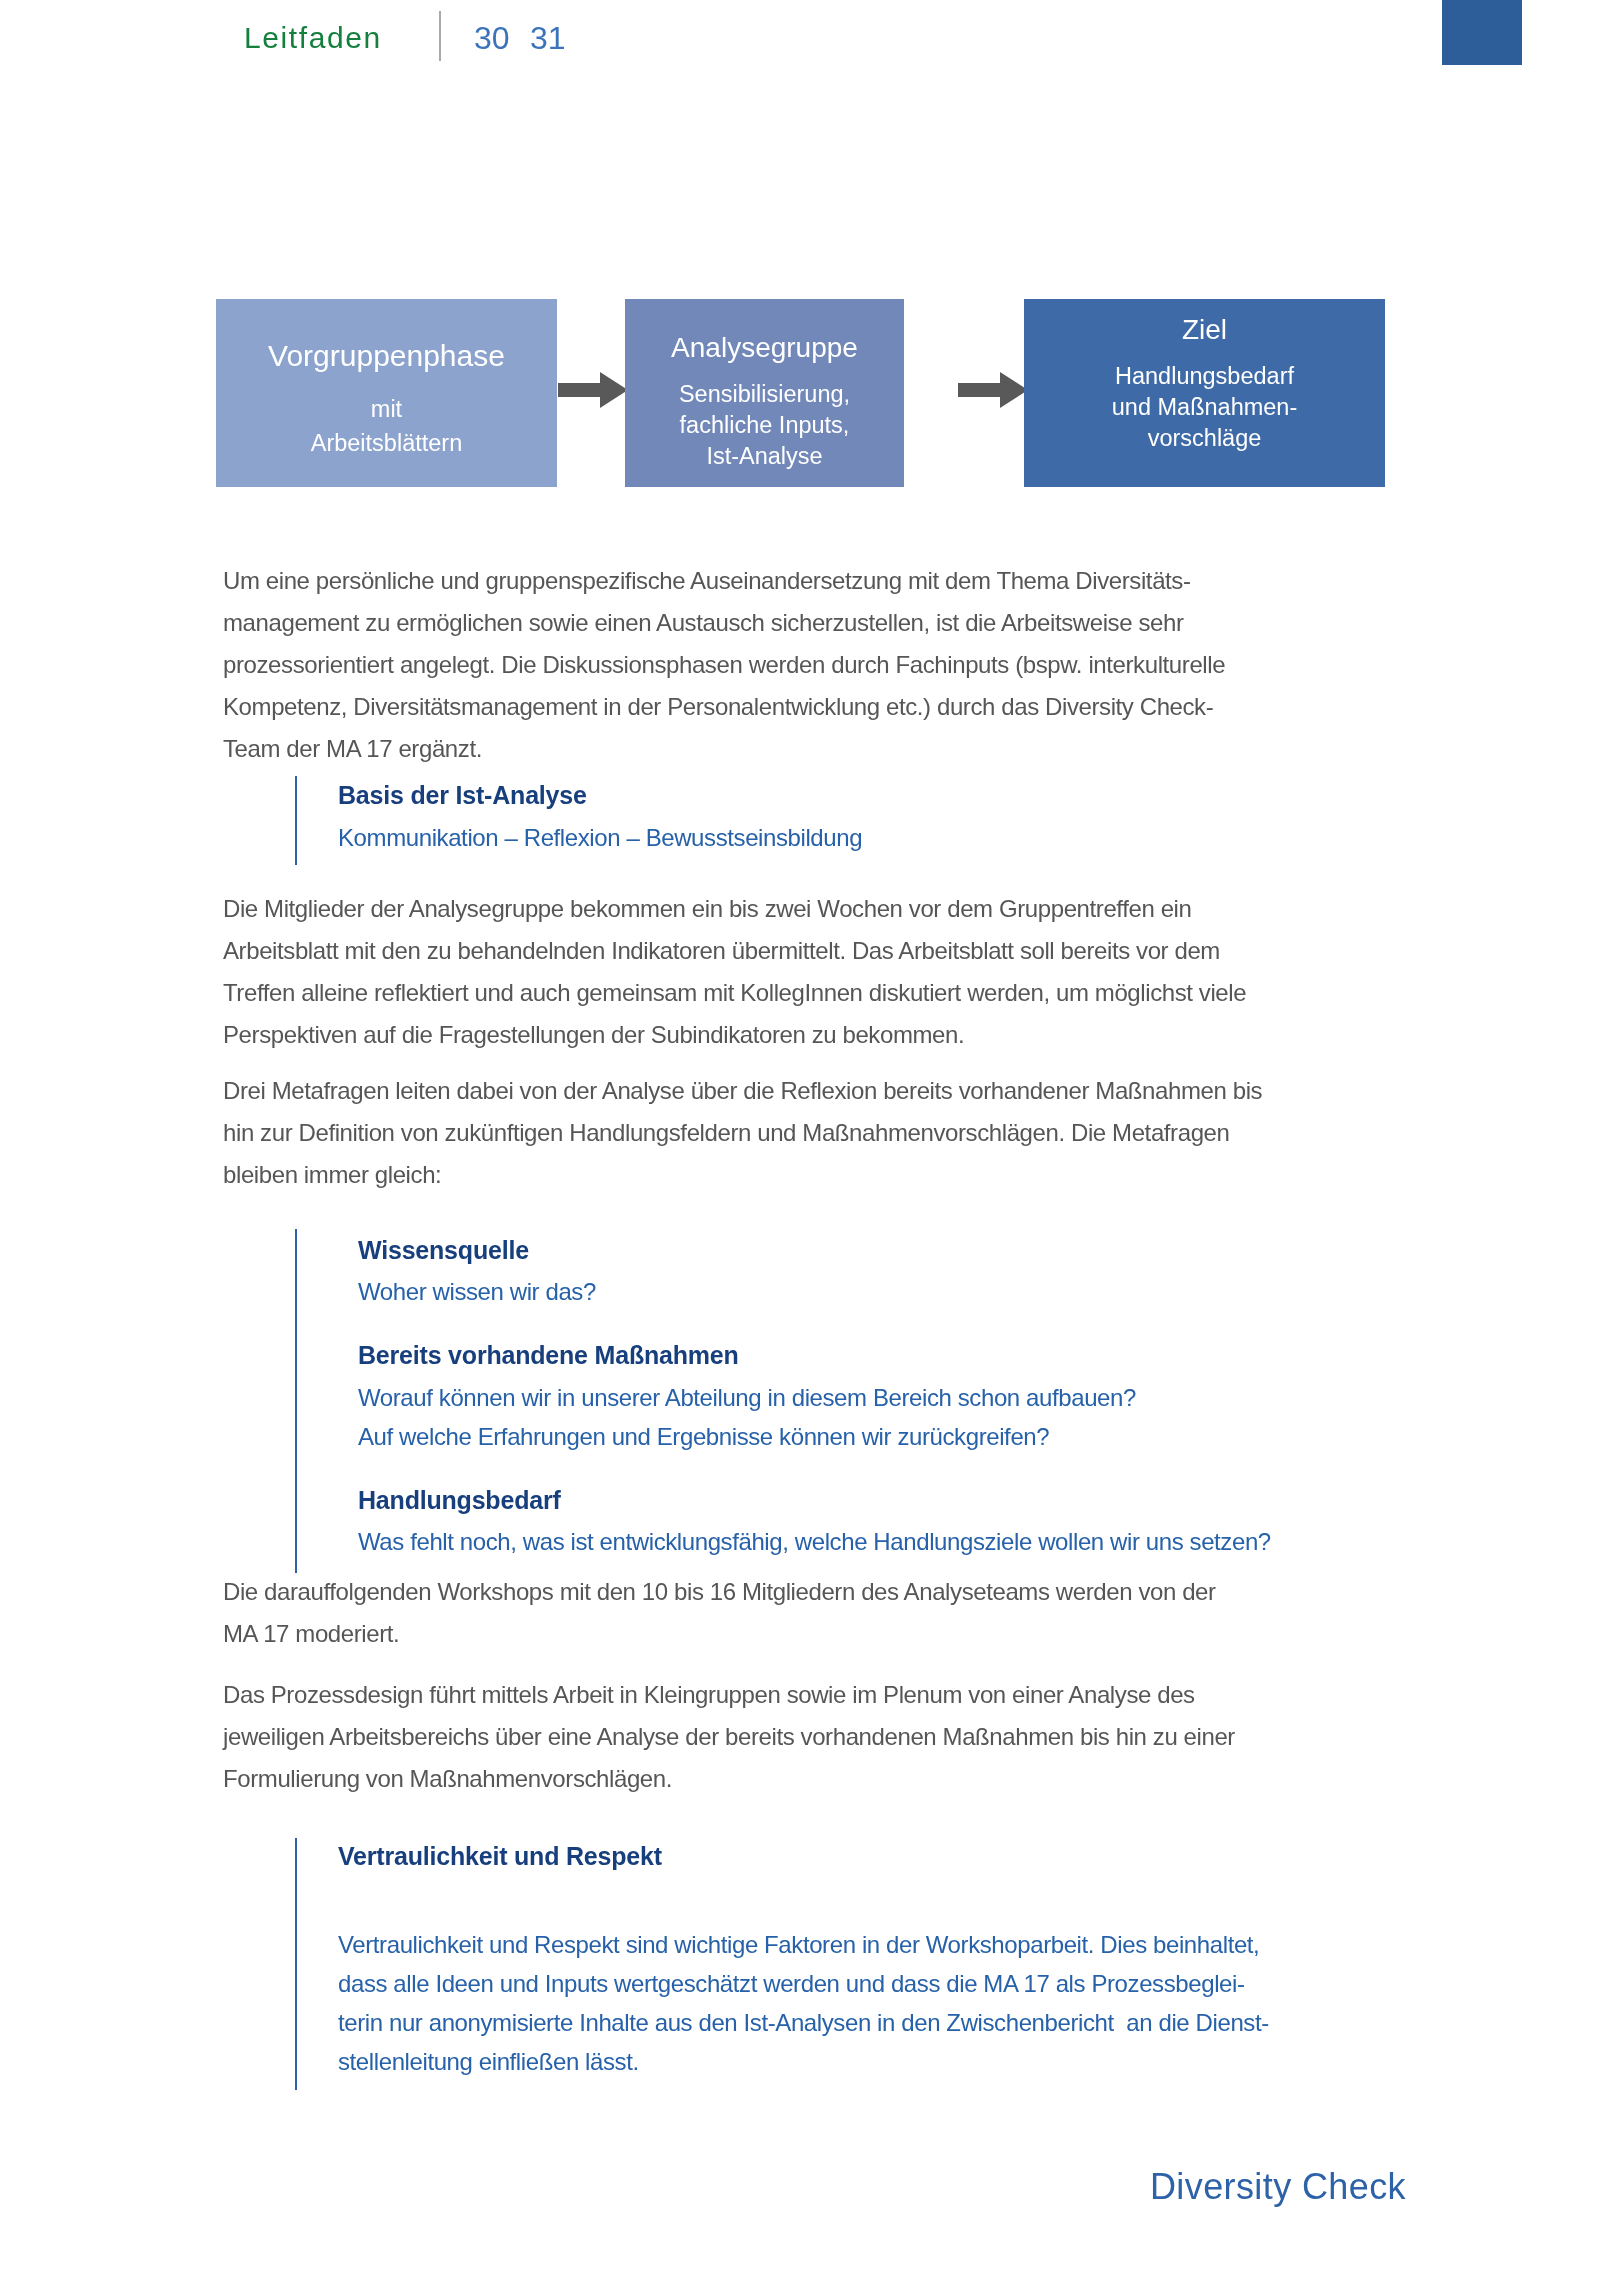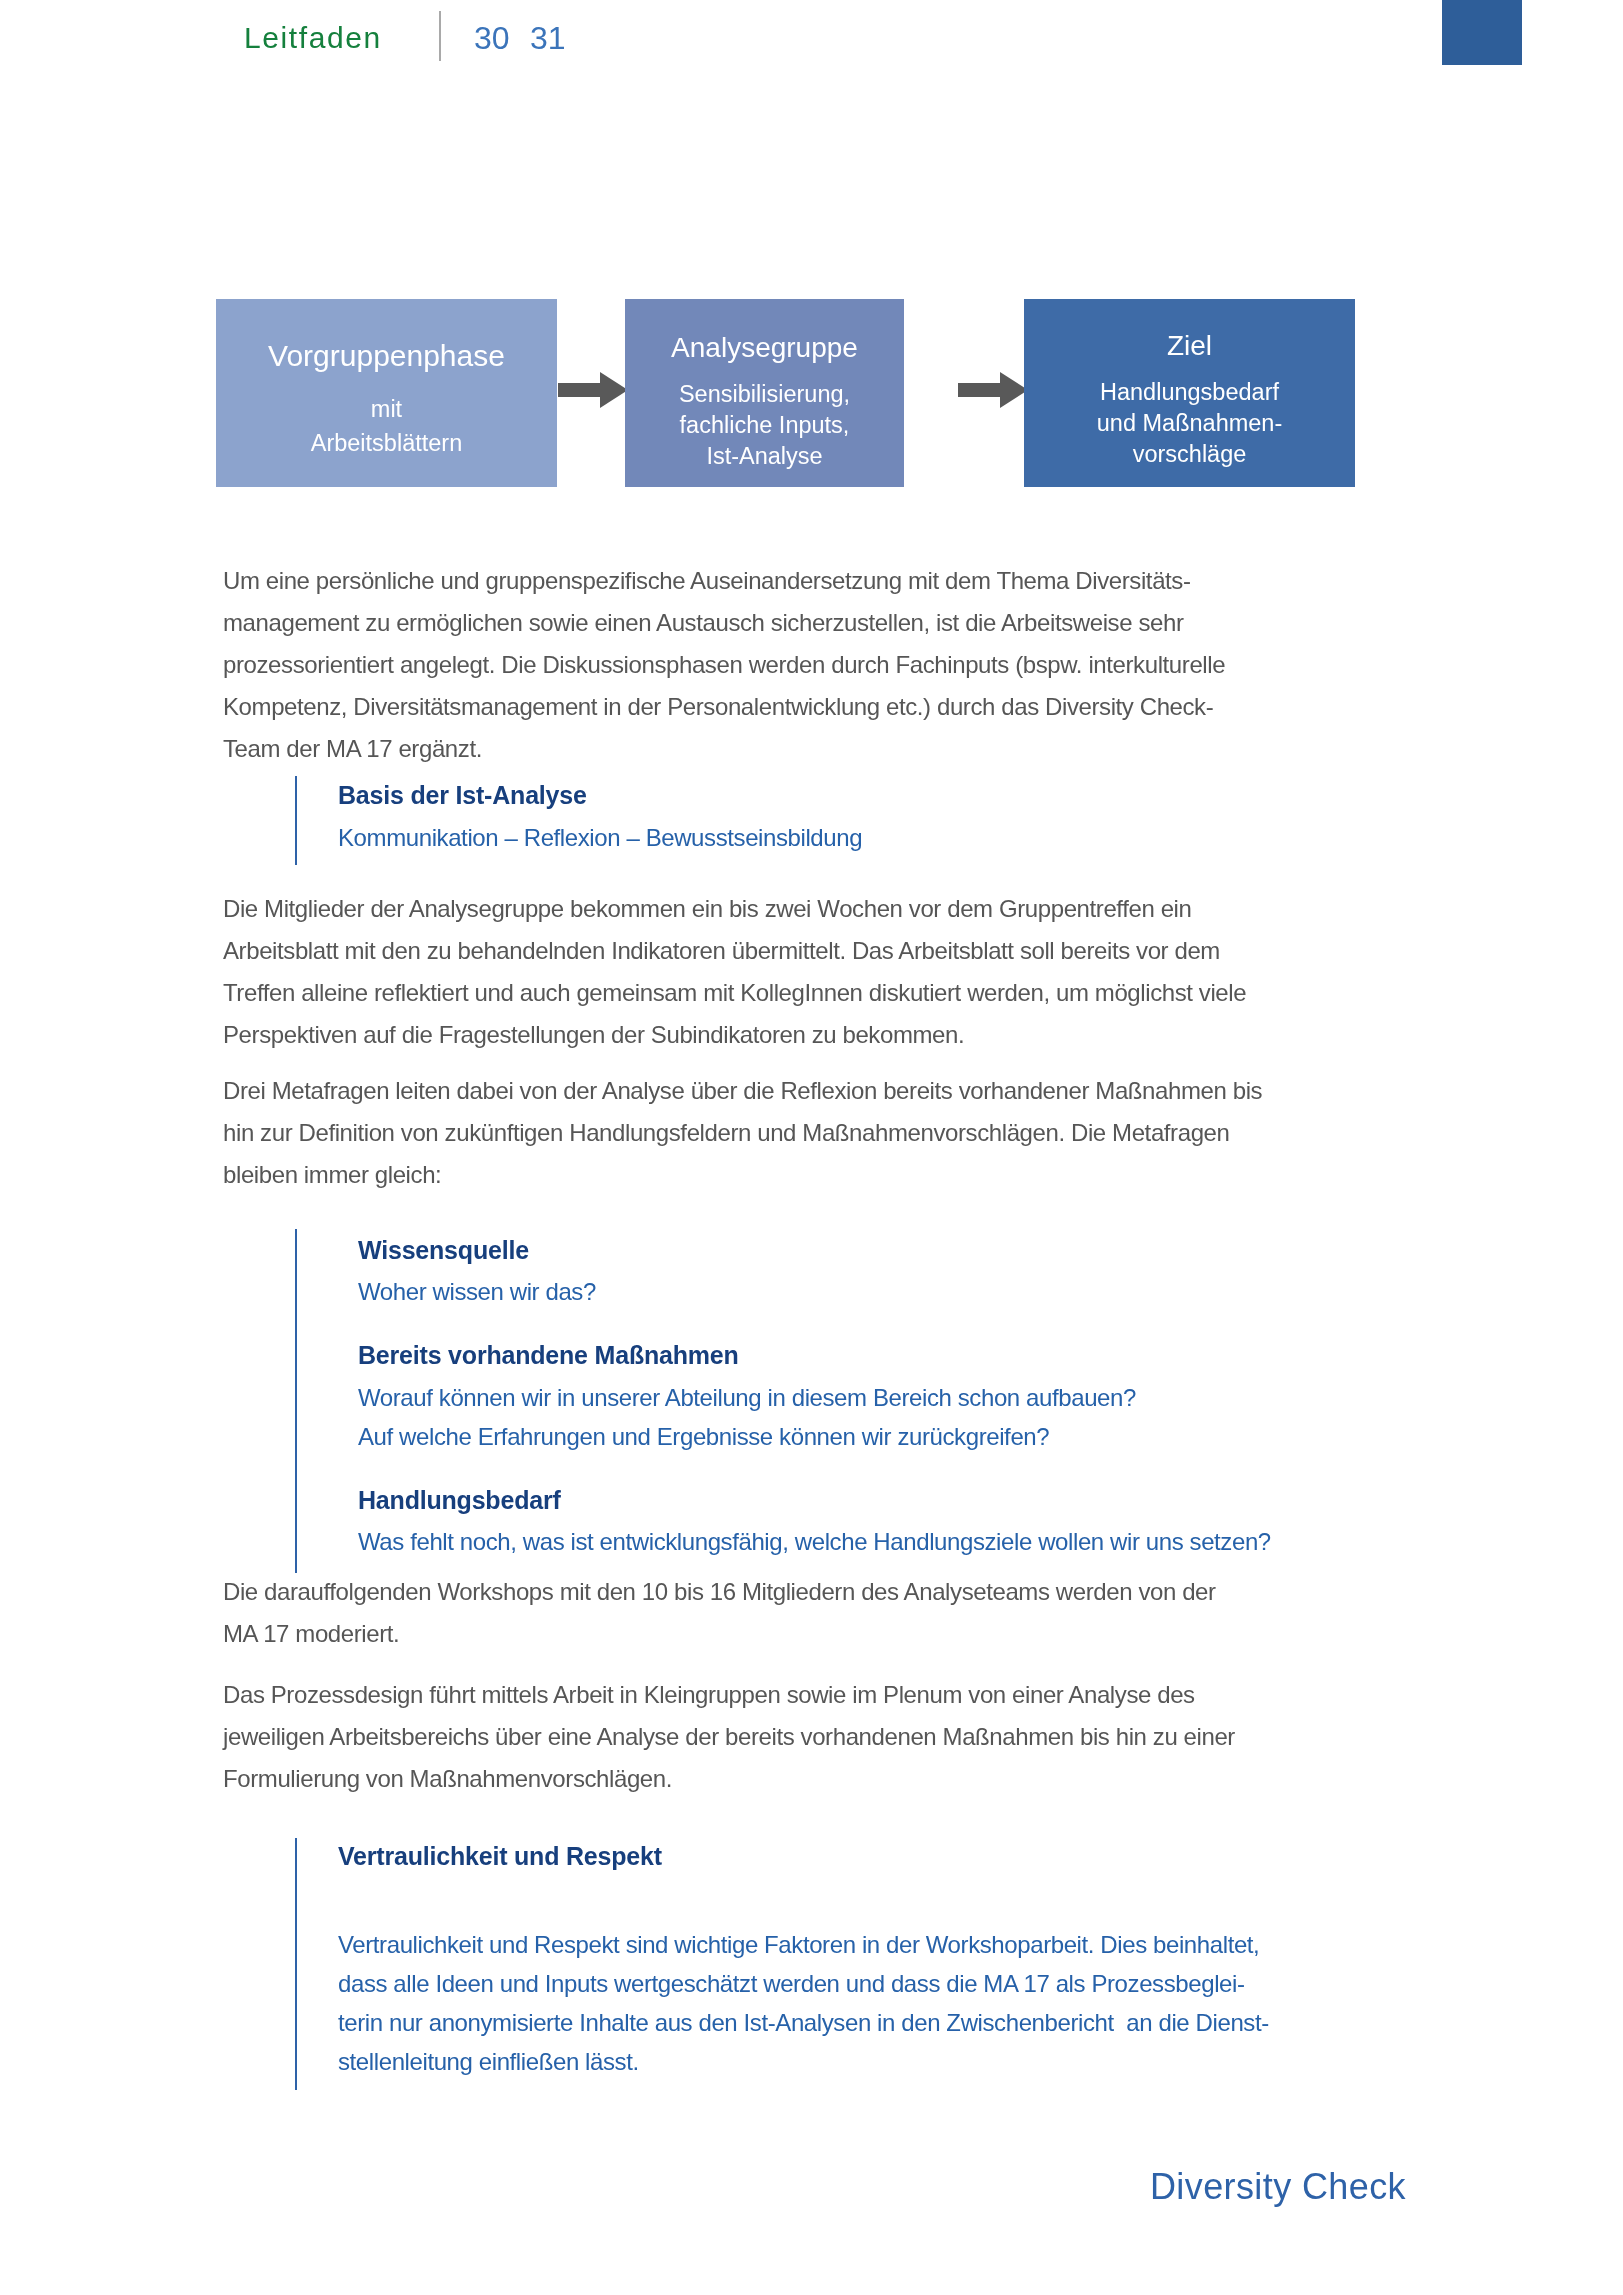--- a/index.html
+++ b/index.html
@@ -31,21 +31,21 @@
 
   
   .diagram-box {
     position:absolute; top:299px; height:188px;
     color:#ffffff; text-align:center;
     display:flex; flex-direction:column; align-items:center;
     box-sizing:border-box;
   }
   .box-1 { left:216px; width:341px; padding-top:39px; }
   .box-2 { left:625px; width:279px; padding-top:31px; }
-  .box-3 { left:1024px; width:331px; padding-top:29px; }
+  .box-3 { left:1024px; width:361px; padding-top:13px; }
   .box-title { font-size:28px; line-height:36px; }
   .box-1 .box-title { font-size:30px; }
   .box-subtitle {
     font-size:23.5px; line-height:31px; margin-top:13px;
     white-space:pre-line;
   }
   .box-1 .box-subtitle { line-height:34px; margin-top:18px; }
 
   .arrow { position:absolute; top:0; }
   .arrow-1 { left:558px; }

